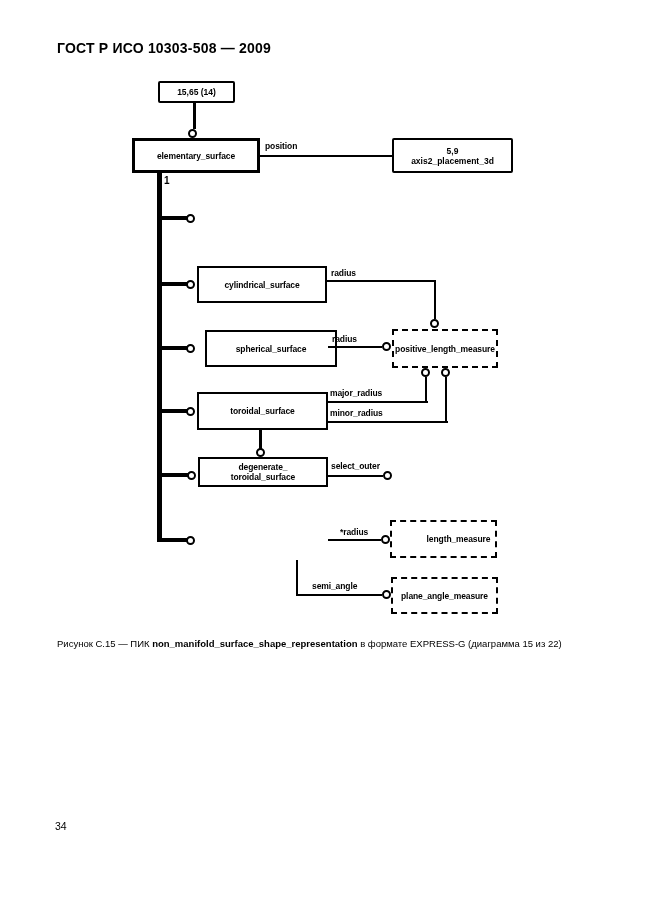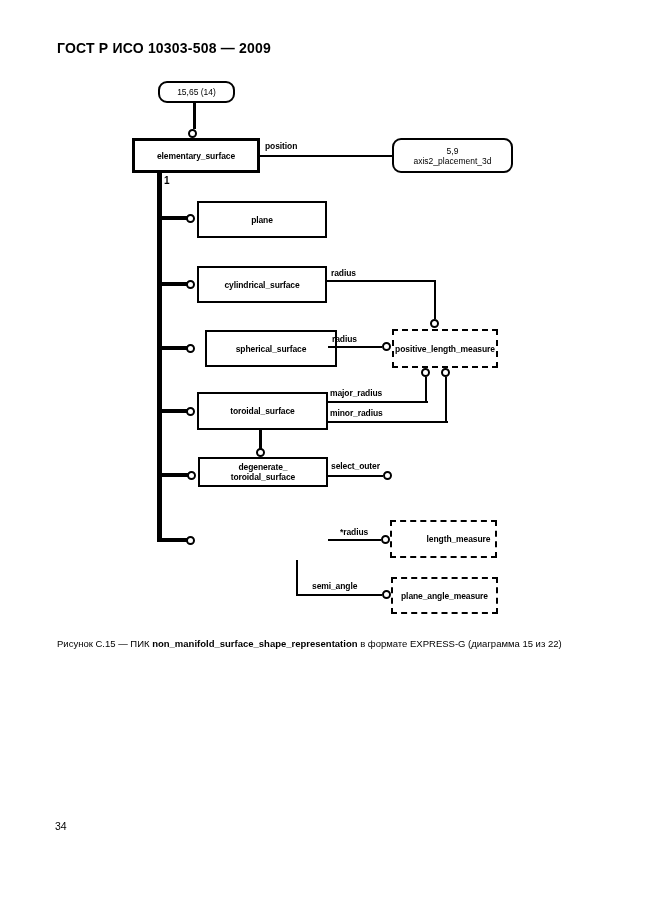--- a/index.html
+++ b/index.html
@@ -18,23 +18,23 @@
   .ebox.thick{border-width:3px;}
   
   .dbox{
     position:absolute;border:2.5px dashed #000;box-sizing:border-box;
     display:flex;flex-direction:row;align-items:center;justify-content:center;
     text-align:center;font-size:8.5px;font-weight:bold;line-height:10px;
     letter-spacing:-0.1px;background:#fff;
   }
   
   .oval{
-    position:absolute;border:2.5px solid #000;box-sizing:border-box;border-radius:9px;
+    position:absolute;border:2.5px solid #000;box-sizing:border-box;border-radius:2px;
     display:flex;flex-direction:column;align-items:center;justify-content:center;
-    text-align:center;font-size:8.5px;font-weight:normal;line-height:10px;background:#fff;
+    text-align:center;font-size:8.5px;font-weight:bold;line-height:10px;background:#fff;
   }
   .hl,.vl{position:absolute;background:#000;}
   .circ{
     position:absolute;width:9px;height:9px;border:2px solid #000;border-radius:50%;
     background:#fff;box-sizing:border-box;
   }
   .lbl{position:absolute;font-size:8.5px;font-weight:bold;white-space:nowrap;letter-spacing:-0.1px;}
   .hdr{position:absolute;left:57px;top:40px;font-size:14px;font-weight:bold;letter-spacing:0.2px;}
   .caption{position:absolute;left:57px;top:638px;width:545px;font-size:9.5px;line-height:12px;}
   .caption b{font-weight:bold;}
@@ -63,23 +63,20 @@
   <div class="oval" style="left:392px;top:138px;width:121px;height:35px;">
     <span>5,9</span>
     <span>axis2_placement_3d</span>
   </div>
 
   <div class="lbl" style="left:164px;top:175px;font-size:10px;">1</div>
   <div class="vl" style="left:157px;top:173px;width:5px;height:369px;"></div>
 
   <div class="hl" style="left:157px;top:216px;width:31px;height:4px;"></div>
   <div class="circ" style="left:186px;top:214px;"></div>
-  <div class="ebox" style="left:197px;top:201px;width:130px;height:37px;">
-    <span>plane</span>
-  </div>
 
   <div class="hl" style="left:157px;top:282px;width:31px;height:4px;"></div>
   <div class="circ" style="left:186px;top:280px;"></div>
   <div class="ebox" style="left:197px;top:266px;width:130px;height:37px;">
     <span>cylindrical_surface</span>
   </div>
 
   <div class="lbl" style="left:331px;top:268px;">radius</div>
   <div class="hl" style="left:327px;top:280px;width:109px;height:2px;"></div>
   <div class="vl" style="left:434px;top:282px;width:2px;height:37px;"></div>

